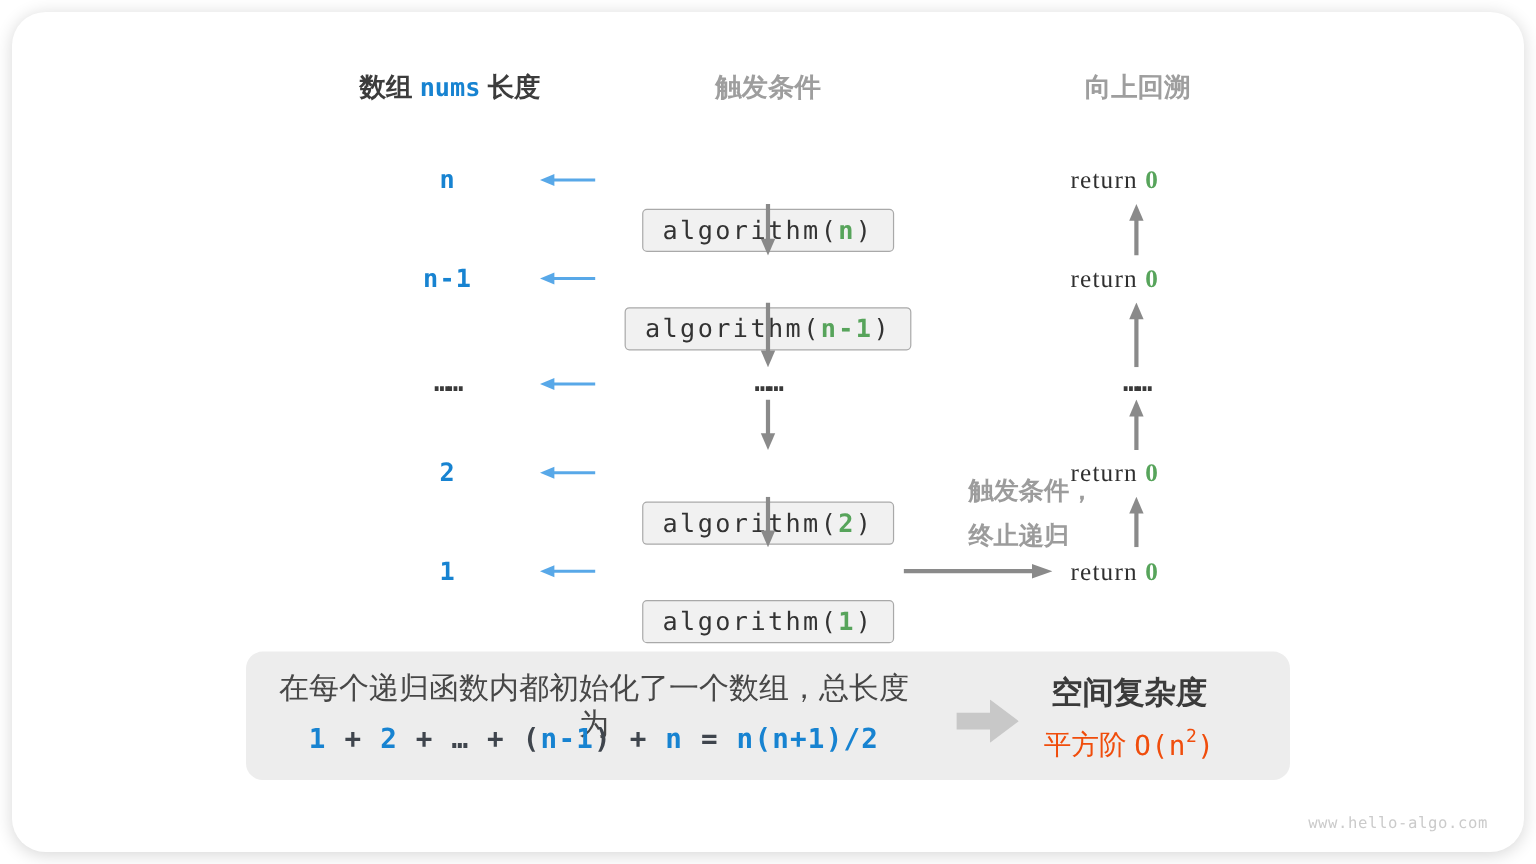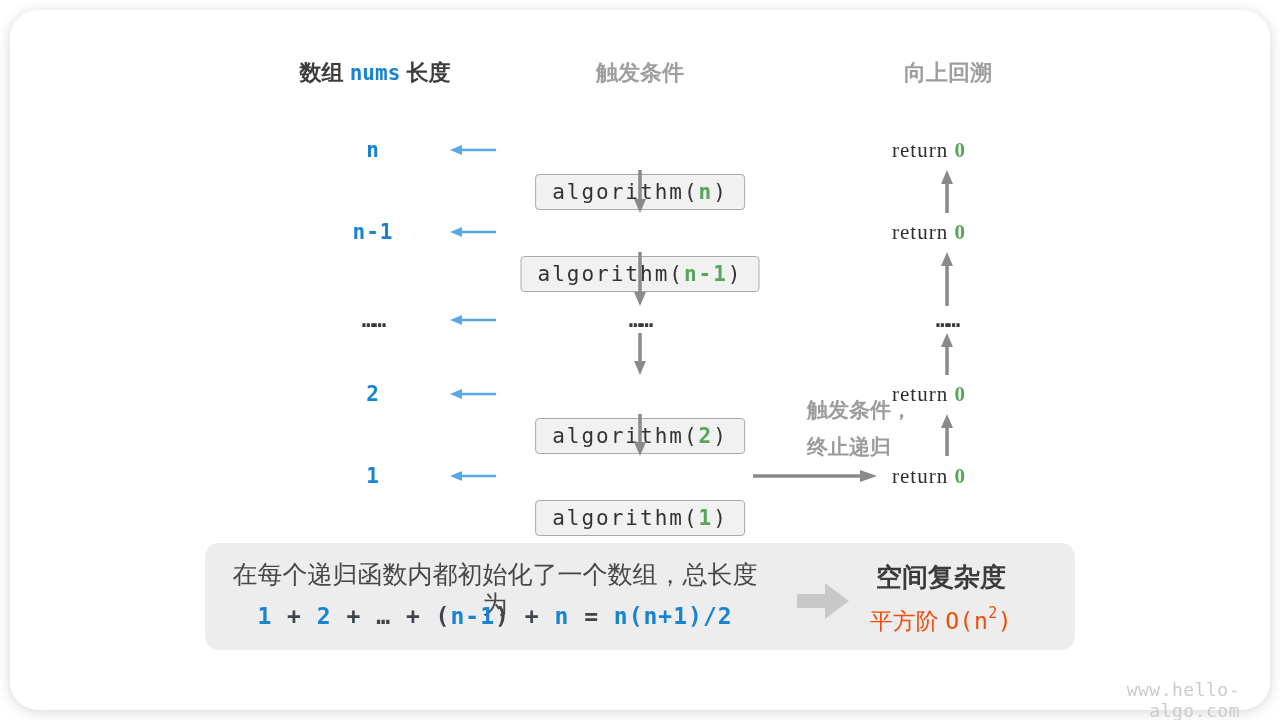--- a/index.html
+++ b/index.html
@@ -29,21 +29,21 @@
   .note{width:130px;font-size:21px;font-weight:bold;color:#9c9c9c;line-height:37px;}
   .sum-box{left:205px;top:543px;width:870px;height:107px;background:#ededed;border-radius:14px;}
   .sum-line1{left:225px;top:559px;width:540px;font-size:25px;color:#474747;line-height:30px;}
   .sum-formula{left:225px;top:600px;width:540px;font-size:23px;font-weight:bold;letter-spacing:1px;line-height:32px;white-space:nowrap;}
   .f-op{color:#3f454d;}
   .f-bl{color:#1783d1;}
   .res-title{left:848px;top:562px;width:186px;font-size:26px;font-weight:bold;color:#3b3b3b;line-height:30px;}
   .res-val{left:848px;top:599px;width:186px;font-size:23px;font-weight:normal;color:#f04d0c;line-height:32px;white-space:nowrap;}
   .res-val .mono{letter-spacing:0.5px;}
   sup.exp{font-size:15px;position:relative;top:-2px;}
-  .watermark{left:1040px;top:679px;width:200px;text-align:right;font-size:18px;color:#cbcbcb;letter-spacing:0.5px;}
+  .watermark{left:1040px;top:679px;width:200px;text-align:right;font-size:13px;color:#cbcbcb;letter-spacing:0.5px;}
   svg{display:block;}
 </style>
 </head>
 <body>
 
 <div class="card"></div>
 
 <div class="abs ctr hdr" style="left:250px;top:58px;width:250px;">
   <span>数组 </span><span class="mono blue" style="font-size:21px;font-weight:bold;">nums</span><span> 长度</span>
 </div>

